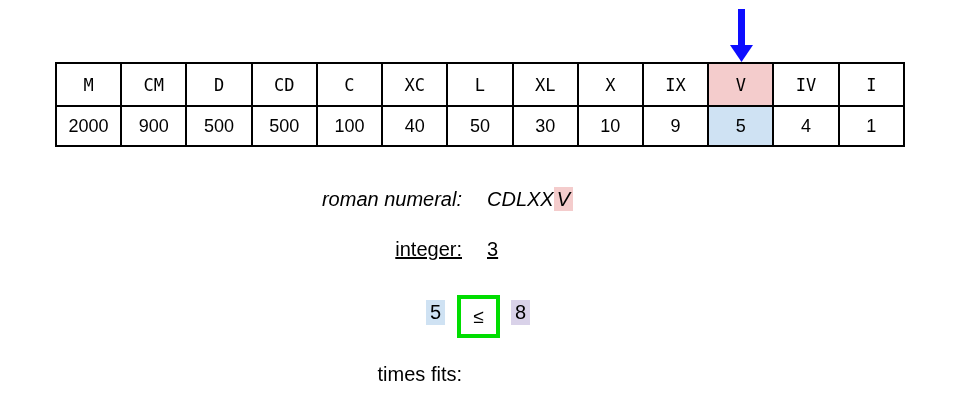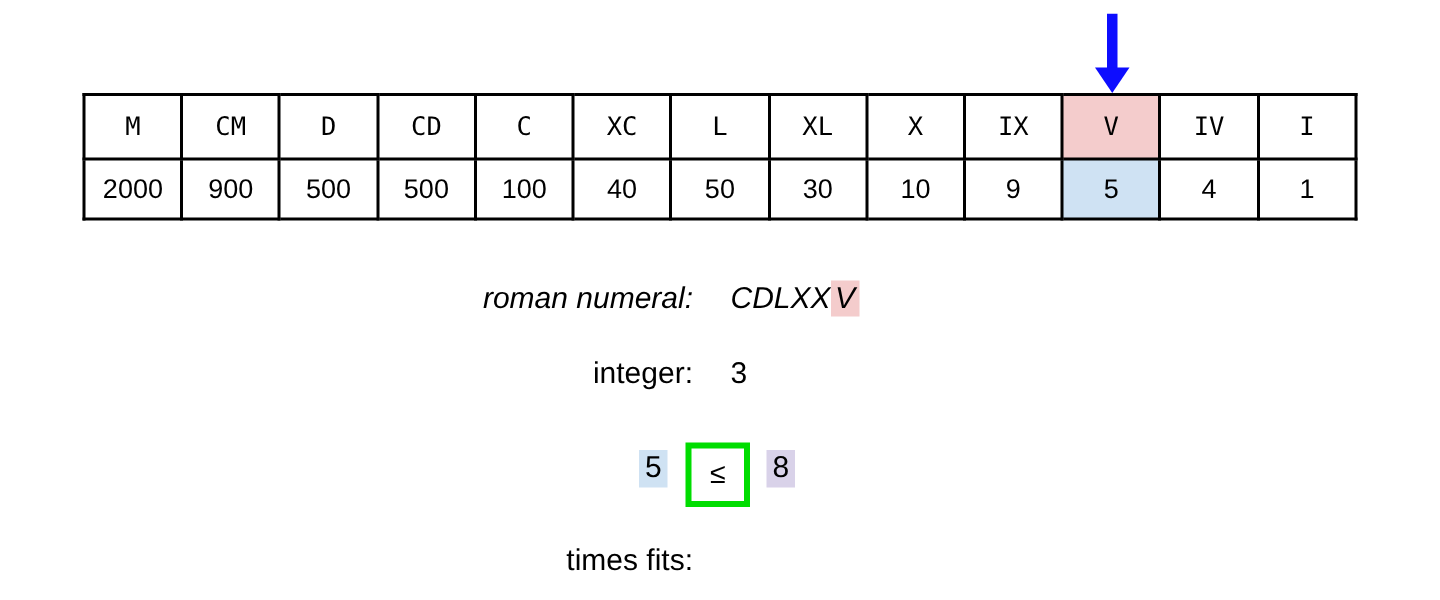--- a/index.html
+++ b/index.html
@@ -24,21 +24,21 @@
     font-size:17px;
   }
   tr.value-row td { height:38px; font-size:18px; font-family:"Liberation Sans",sans-serif; }
   .hl-pink { background: var(--highlight-pink); }
   .hl-cellblue { background: var(--highlight-blue); }
 
   
   .line-label { position:absolute; right:498px; font-size:20px; white-space:nowrap; }
   .line-value { position:absolute; left:487px; font-size:20px; white-space:nowrap; }
   .top-roman  { top:188px;font-style:italic; }
-  .top-int    { top:238px; }
+  .top-int    { top:238px;text-decoration:underline; }
   .top-times  { top:363px; }
 
   .hl-i-pink   { background:var(--highlight-pink);   padding:1px 3px; }
   .hl-i-blue   { background:var(--highlight-blue);   padding:1px 3px; }
   .hl-i-purple { background:var(--highlight-purple); padding:1px 3px; }
   .hl-i-yellow { background:var(--highlight-yellow); padding:1px 3px; }
   .tf-sep { margin:0 5px; }
 
   
   .cmp-left {

